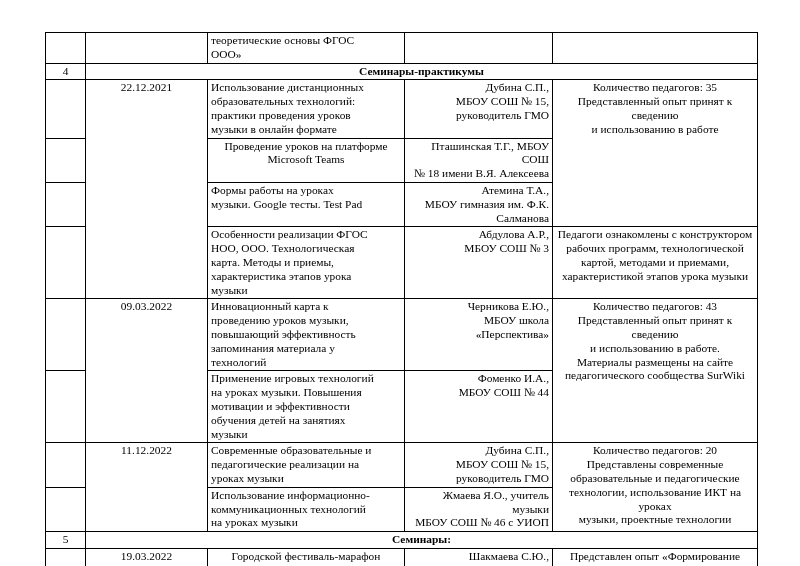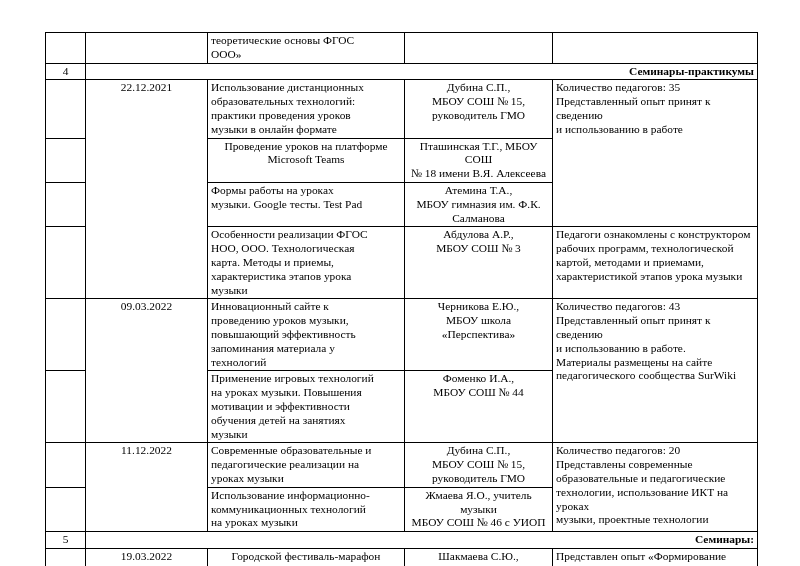--- a/index.html
+++ b/index.html
@@ -43,42 +43,42 @@
   col.c3 { width: 197px; }
   col.c4 { width: 148px; }
   col.c5 { width: 205px; }
 
   .num-cell {
     text-align: center;
     vertical-align: top;
   }
   .section-cell {
     font-weight: bold;
-    text-align: right;
+    text-align: center;
     vertical-align: top;
   }
   .date-cell {
     text-align: center;
     vertical-align: top;
   }
   .topic-cell {
     text-align: justify;
     text-justify: inter-word;
     vertical-align: top;
     hyphens: none;
   }
   .topic-cell.left {
     text-align: center;
   }
   .speaker-cell {
-    text-align: center;
+    text-align: right;
     vertical-align: top;
   }
   .result-cell {
-    text-align: left;
+    text-align: center;
     vertical-align: top;
   }
   .blank-cell { }
   p.ln {
     margin: 0;
     padding: 0;
   }
 </style>
 </head>
 <body>
@@ -179,21 +179,21 @@
           <p class="ln">характеристикой этапов урока музыки</p>
         </td>
       </tr>
 
       <tr>
         <td class="num-cell blank-cell"></td>
         <td class="date-cell" rowspan="2">
           <p class="ln">09.03.2022</p>
         </td>
         <td class="topic-cell">
-          <p class="ln">Инновационный      сайте      к</p>
+          <p class="ln">Инновационный      карта      к</p>
           <p class="ln">проведению    уроков    музыки,</p>
           <p class="ln">повышающий      эффективность</p>
           <p class="ln">запоминания     материала     у</p>
           <p class="ln">технологий</p>
         </td>
         <td class="speaker-cell">
           <p class="ln">Черникова Е.Ю.,</p>
           <p class="ln">МБОУ школа «Перспектива»</p>
         </td>
         <td class="result-cell" rowspan="2">

